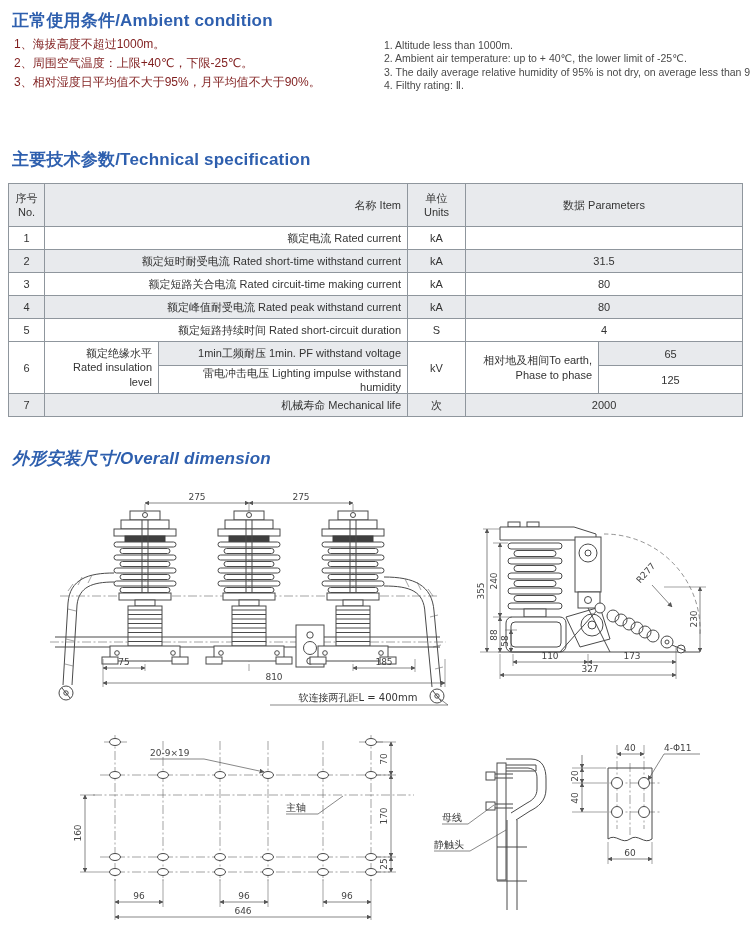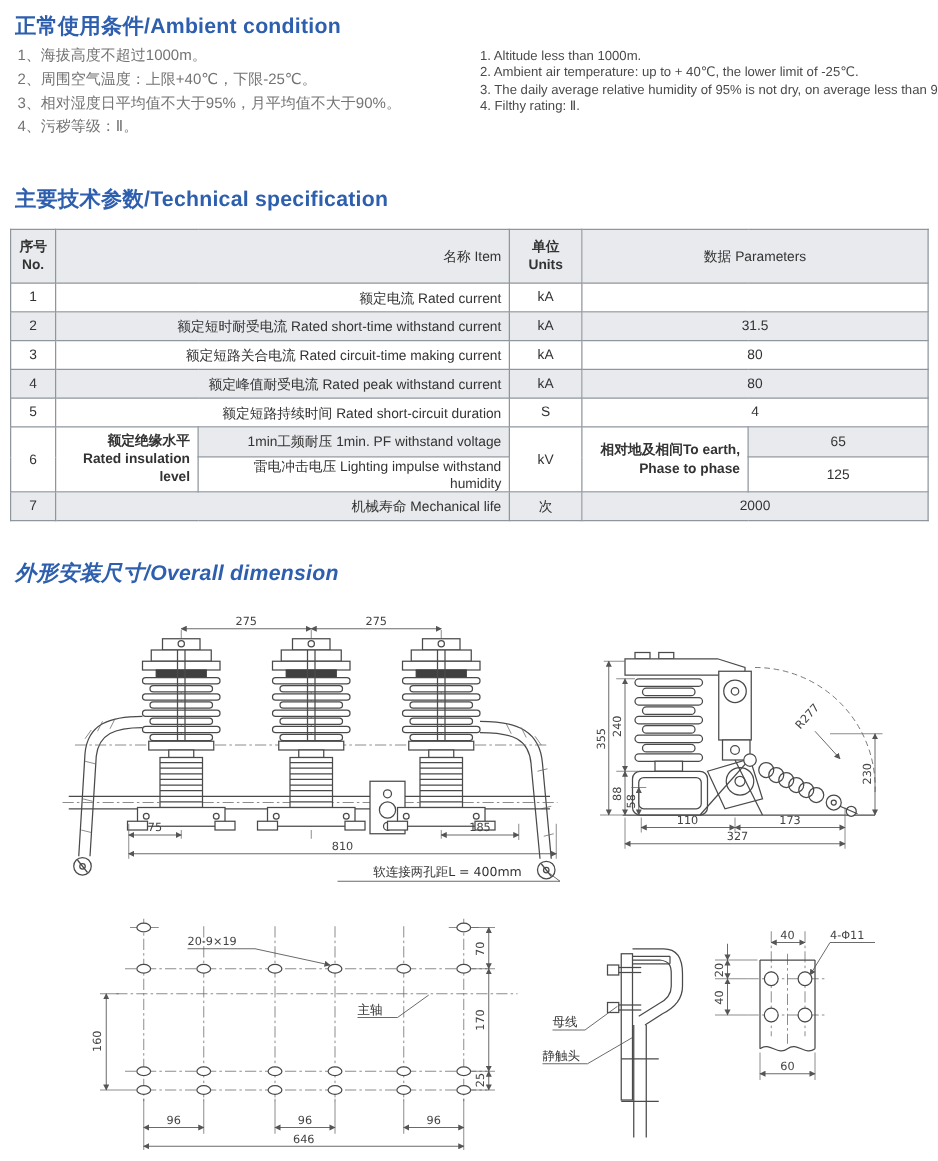--- a/index.html
+++ b/index.html
@@ -1,26 +1,26 @@
 <!DOCTYPE html>
 <html><head>
 <meta charset="utf-8">
 <style>
   html,body{margin:0;padding:0;background:#fff;}
   .page{position:relative;width:750px;height:929px;background:#ffffff;overflow:hidden;
         font-family:"Liberation Sans","DejaVu Sans",sans-serif;border-radius:23px;}
   .sec-title{position:absolute;left:12px;font-size:17px;font-weight:bold;color:#2e5fae;letter-spacing:.2px;}
-  .cn-list{position:absolute;left:14px;top:35px;font-size:12px;color:#737373;line-height:19px;}
+  .cn-list{position:absolute;left:14px;top:35px;font-size:12px;color:#7f1d1d;line-height:19px;}
   .en-list{position:absolute;left:384px;top:39px;font-size:10.5px;color:#4a4a4a;line-height:13.4px;}
   .cn-list div,.en-list div{white-space:nowrap;}
   table.spec{position:absolute;left:8px;top:183px;width:734px;border-collapse:collapse;
              table-layout:fixed;font-size:11px;color:#333;}
   table.spec td{border:1px solid #8f969d;padding:0 6px;overflow:hidden;}
   .c{text-align:center;} .l{text-align:right;padding-left:8px !important;}
-  .stripe{background:#e8eaed;} .pre{white-space:pre-line;line-height:1.3;font-weight:bold;}
+  .stripe{background:#e8eaed;} .pre{white-space:pre-line;line-height:1.3;}
   .hrow td{height:42px;} .r td{height:22px;} .r6 td{height:23px;}
   svg text{font-family:"DejaVu Sans","Liberation Sans",sans-serif;}
   .d{font-size:9px;fill:#444;}
   .dz{font-size:10px;fill:#333;}
   .obj{stroke:#4a4a4a;fill:none;stroke-width:1;}
   .objf{stroke:#4a4a4a;fill:#ffffff;stroke-width:1;}
   .dark{fill:#3f3f3f;stroke:#3f3f3f;}
   .dim{stroke:#555;stroke-width:.7;fill:none;marker-start:url(#arr);marker-end:url(#arr);}
   .ld{stroke:#555;stroke-width:.7;fill:none;}
   .ext{stroke:#666;stroke-width:.6;fill:none;}
@@ -30,21 +30,20 @@
 </head>
 <body>
 
 <div class="page">
 
   <div class="sec-title" style="top:9px;">正常使用条件/Ambient condition</div>
   <div class="cn-list">
     <div>1、海拔高度不超过1000m。</div>
     <div>2、周围空气温度：上限+40℃，下限-25℃。</div>
     <div>3、相对湿度日平均值不大于95%，月平均值不大于90%。</div>
-    <div>4、污秽等级：Ⅱ。</div>
   </div>
   <div class="en-list">
     <div>1. Altitude less than 1000m.</div>
     <div>2. Ambient air temperature: up to + 40℃, the lower limit of -25℃.</div>
     <div>3. The daily average relative humidity of 95% is not dry, on average less than 90%.</div>
     <div>4. Filthy rating: Ⅱ.</div>
   </div>
 
   <div class="sec-title" style="top:148px;">主要技术参数/Technical specification</div>
 

